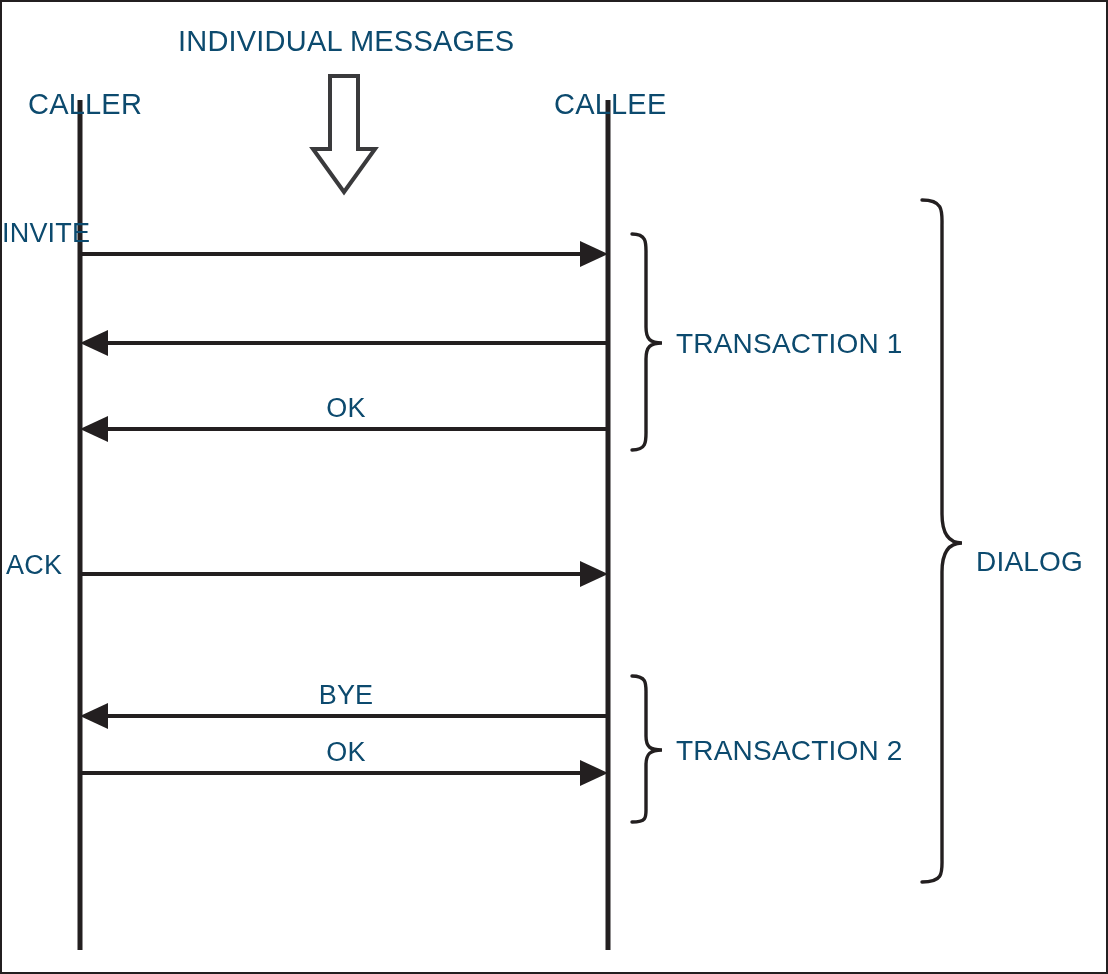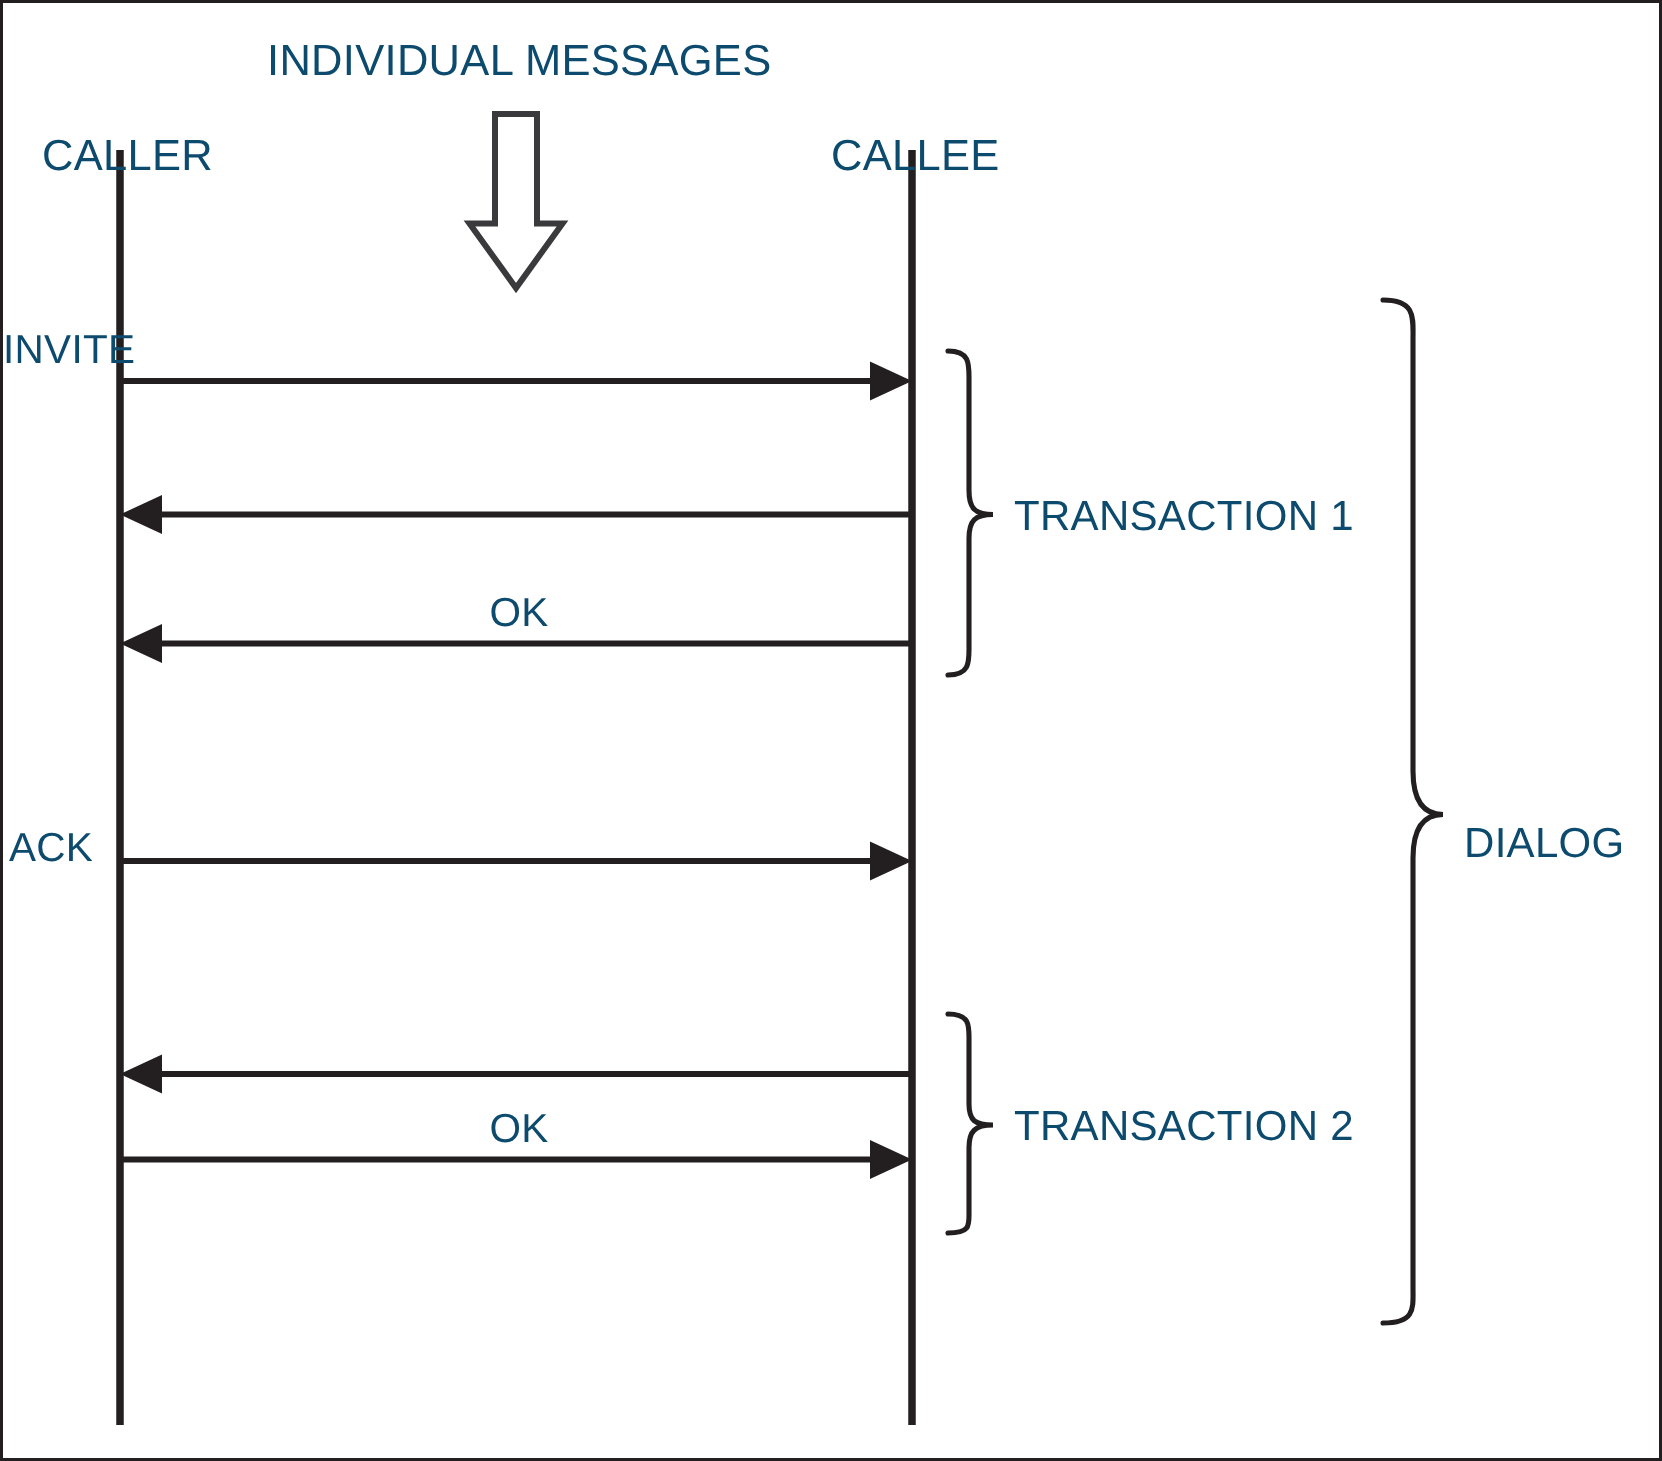--- a/index.html
+++ b/index.html
@@ -88,20 +88,21 @@
 
   <div class="lbl actor-label" style="left:552px;top:86px;text-align:right;">CALLEE</div>
 
   <div class="lbl msg-label" style="left:0;top:216px;width:688px;text-align:left;">INVITE</div>
 
 
   <div class="lbl msg-label" style="left:0;top:391px;width:688px;text-align:center;">OK</div>
 
   <div class="lbl msg-label" style="left:4px;top:536px;width:688px;margin-top:12px;">ACK</div>
 
+  <div class="lbl msg-label" style="left:0;top:678px;width:688px;text-align:center;">BYE</div>
 
   <div class="lbl msg-label" style="left:0;top:735px;width:688px;text-align:center;">OK</div>
 
   <div class="lbl group-label" style="left:674px;top:326px;">TRANSACTION 1</div>
 
   <div class="lbl group-label" style="left:674px;top:733px;">TRANSACTION 2</div>
 
   <div class="lbl group-label" style="left:974px;top:544px;">DIALOG</div>
 
 </div>

